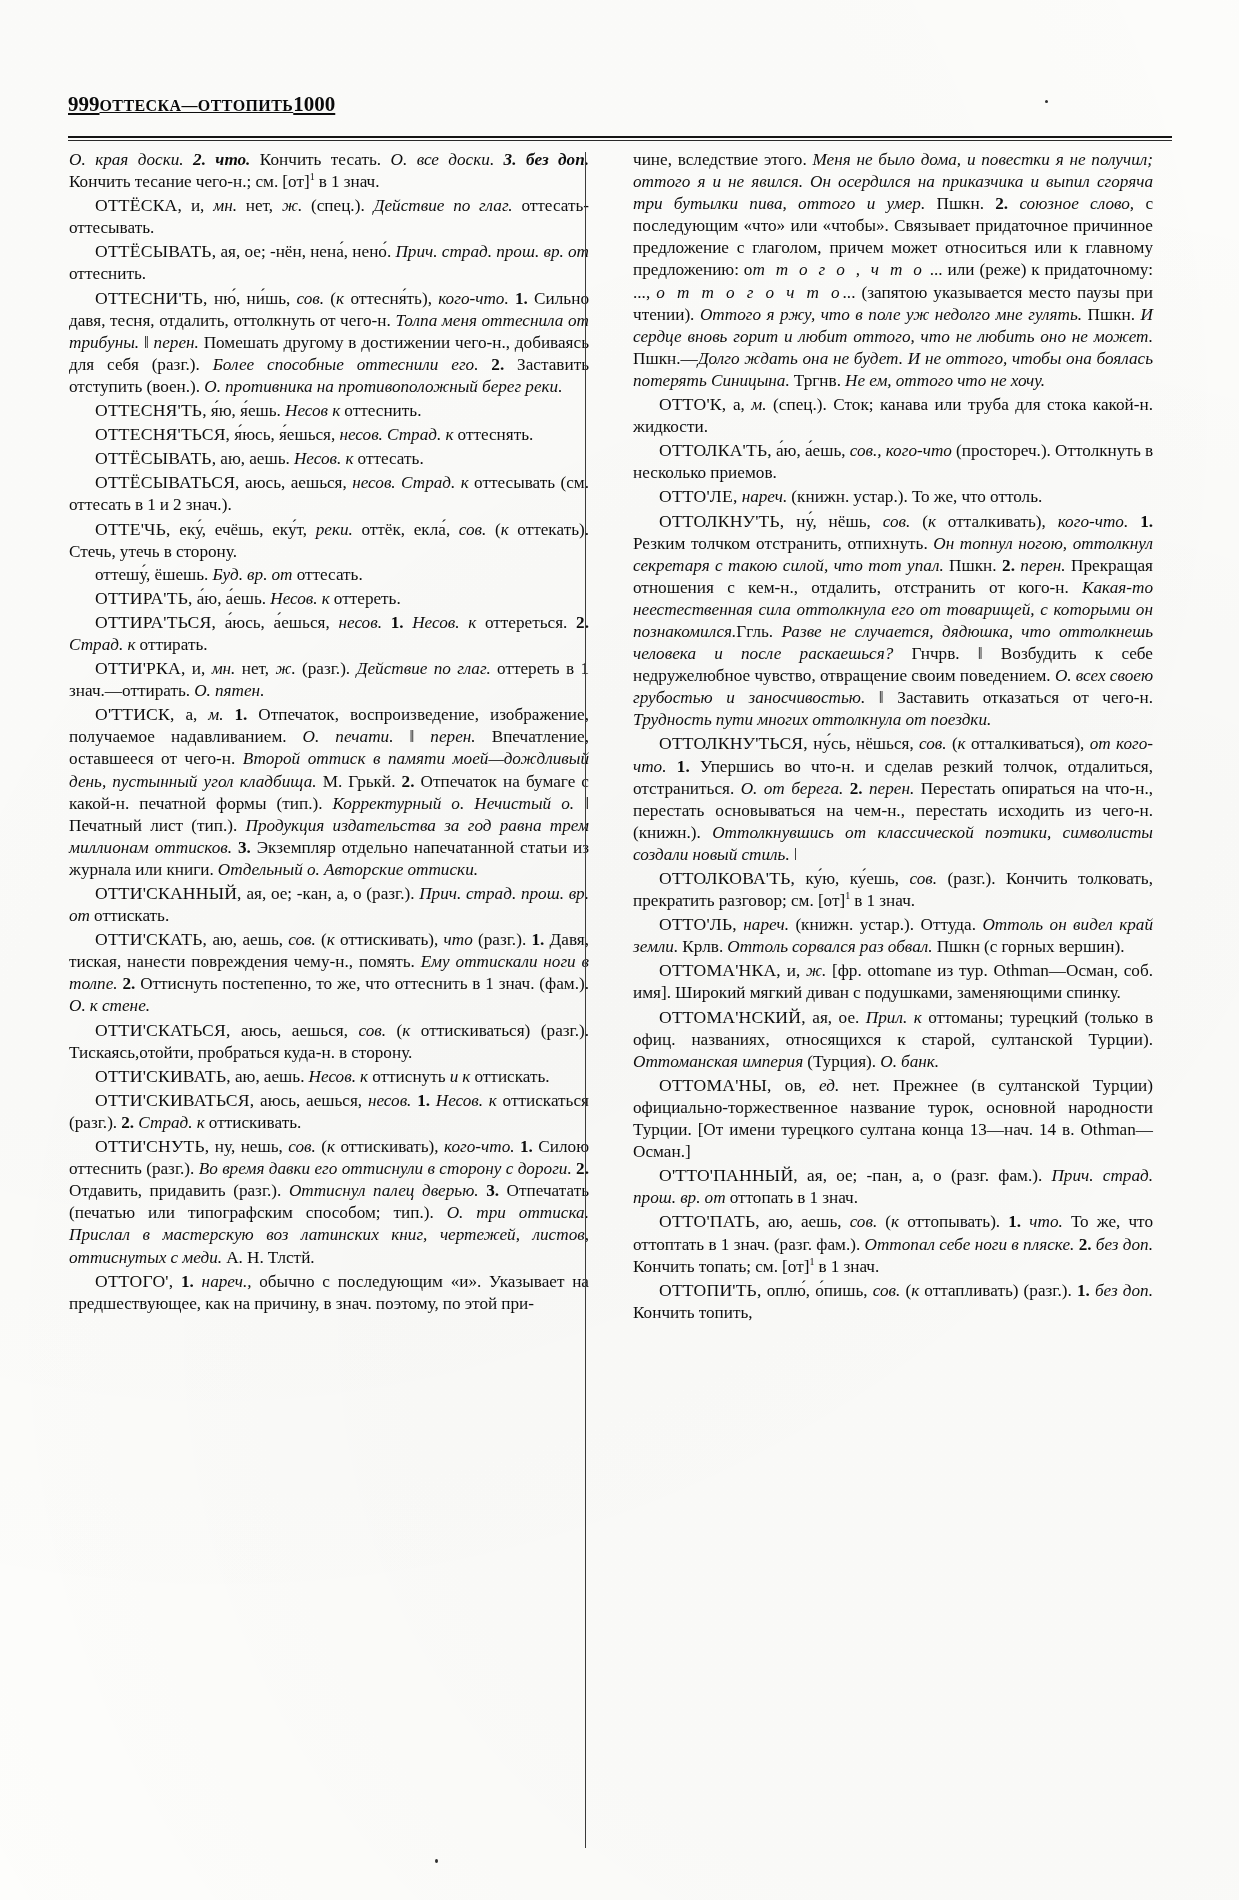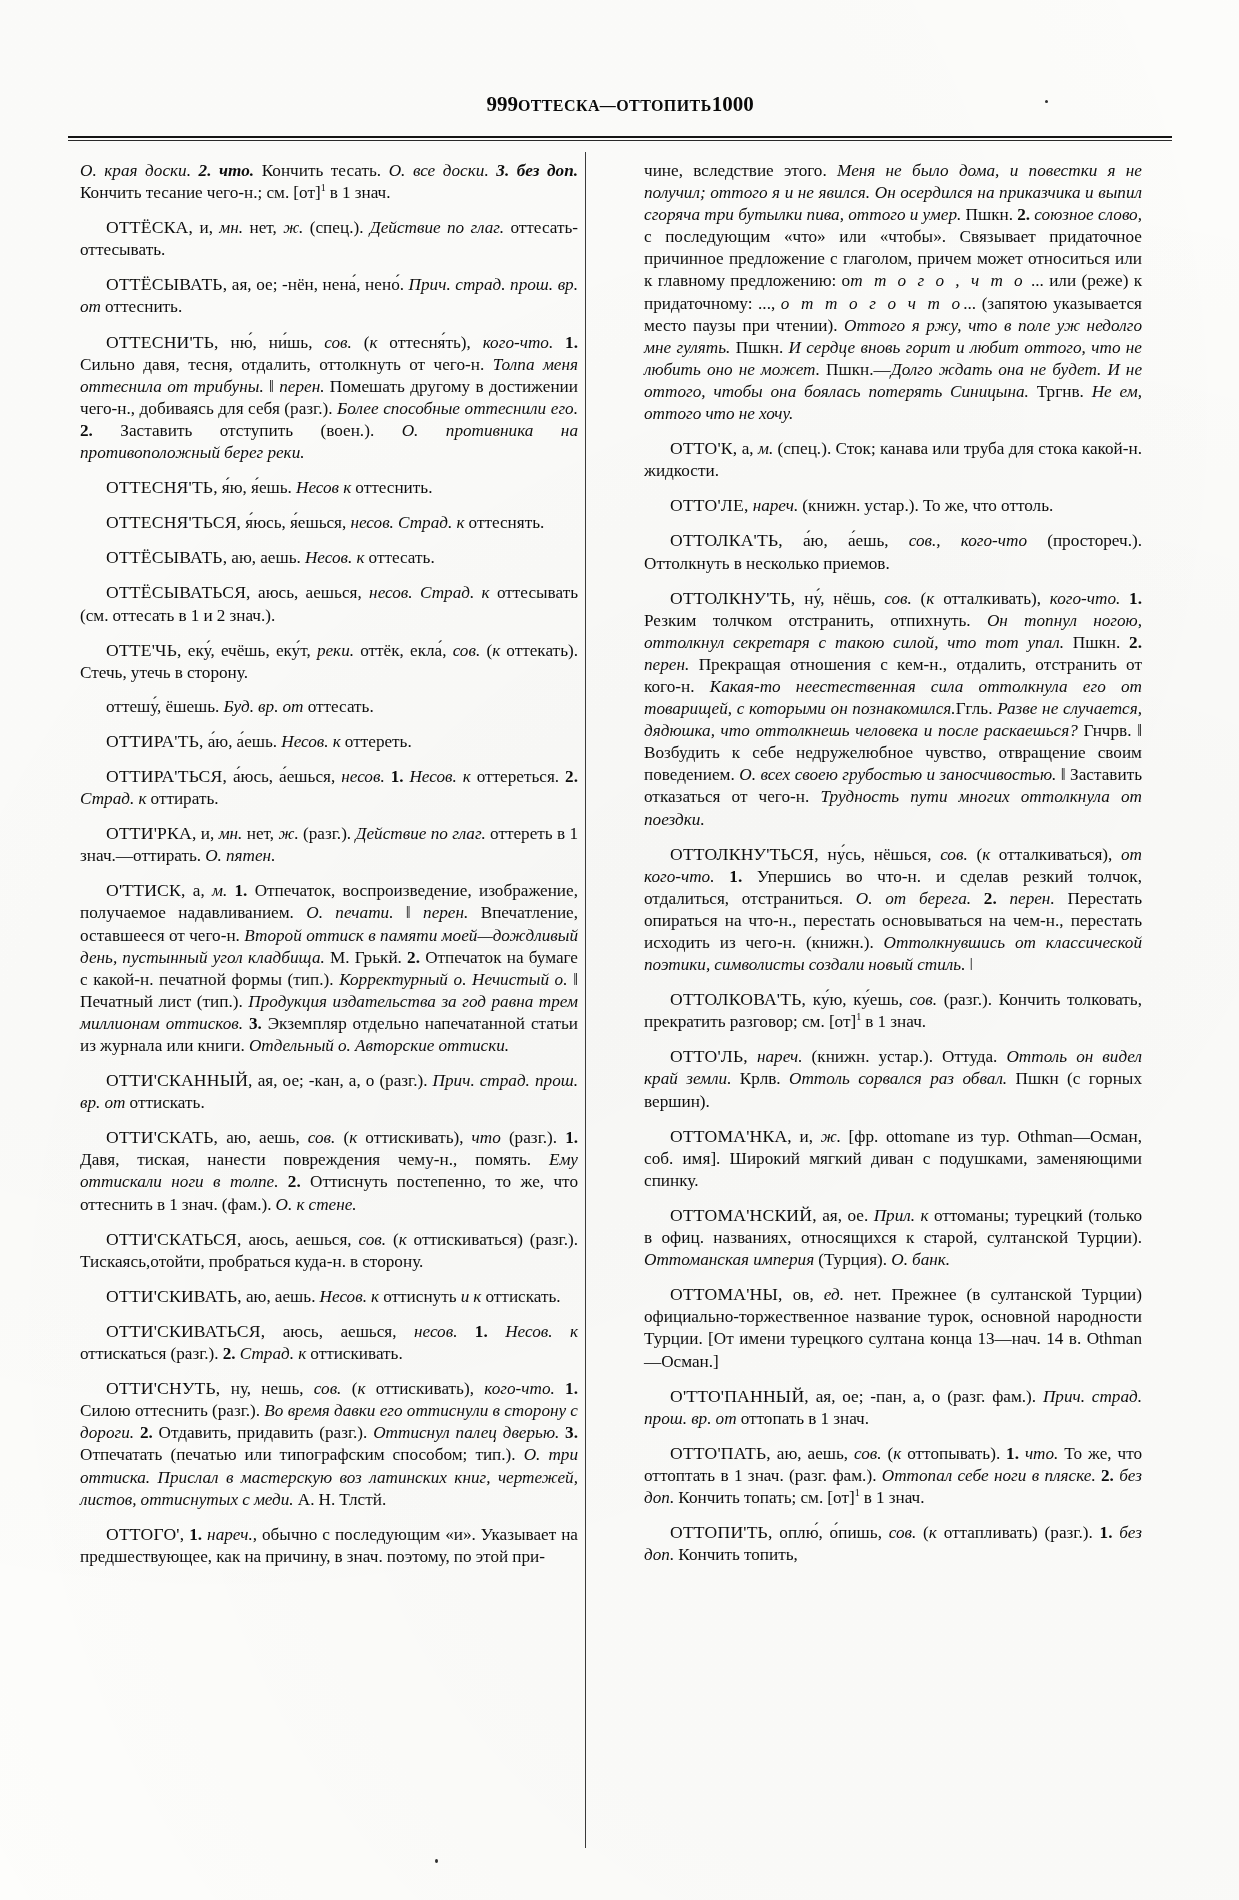--- a/index.html
+++ b/index.html
@@ -28,21 +28,22 @@
 
   
   .runhead {
     position: absolute;
     left: 68px;
     top: 92px;
     width: 1104px;
     height: 36px;
     display: flex;
     align-items: baseline;
-    justify-content: center;
+    justify-content: flex-start;
+    text-decoration: underline;
   }
   .folio {
     font-family: "Liberation Serif", serif;
     font-weight: bold;
     font-size: 21px;
     letter-spacing: 0px;
     color: #0a0a0a;
   }
   .runtitle {
     font-family: "Liberation Serif", serif;
@@ -92,21 +93,21 @@
     height: 1696px;
     border-left: 1.4px solid #3a3a3a;
   }
 
   
   .entry {
     font-size: 17.2px;
     line-height: 22.1px;
     text-align: justify;
     text-justify: inter-word;
-    margin: 12px;
+    margin: 1px;
     text-indent: 26px;
     hyphens: manual;
     word-spacing: -0.2px;
   }
   .entry.cont { text-indent: 0; }
 
   .hw {
     font-weight: normal;
     font-size: 17.6px;
     letter-spacing: 0.2px;
@@ -153,22 +154,22 @@
         <p class="entry"><span class="hw">ОТТИ'СКАТЬСЯ,</span> аюсь, аешься, <span class="it">сов.</span> (<span class="it">к</span> оттискиваться) (разг.). Тискаясь,отойти, пробраться куда-н. в сторону.</p>
         <p class="entry"><span class="hw">ОТТИ'СКИВАТЬ,</span> аю, аешь. <span class="it">Несов. к</span> оттиснуть <span class="it">и к</span> оттискать.</p>
         <p class="entry"><span class="hw">ОТТИ'СКИВАТЬСЯ,</span> аюсь, аешься, <span class="it">несов.</span> <span class="b">1.</span> <span class="it">Несов. к</span> оттискаться (разг.). <span class="b">2.</span> <span class="it">Страд. к</span> оттискивать.</p>
         <p class="entry"><span class="hw">ОТТИ'СНУТЬ,</span> ну, нешь, <span class="it">сов.</span> (<span class="it">к</span> оттискивать), <span class="it">кого-что.</span> <span class="b">1.</span> Силою оттеснить (разг.). <span class="it">Во время давки его оттиснули в сторону с дороги.</span> <span class="b">2.</span> Отдавить, придавить (разг.). <span class="it">Оттиснул палец дверью.</span> <span class="b">3.</span> Отпечатать (печатью или типографским способом; тип.). <span class="it">О. три оттиска. Прислал в мастерскую воз латинских книг, чертежей, листов, оттиснутых с меди.</span> А. Н. Тлстй.</p>
         <p class="entry"><span class="hw">ОТТОГО',</span> <span class="b">1.</span> <span class="it">нареч.,</span> обычно с последующим «и». Указывает на предшествующее, как на причину, в знач. поэтому, по этой при-</p>
       </div>
     <div class="coldiv"></div>
     <div class="col right" id="col-right">
         <p class="entry cont">чине, вследствие этого. <span class="it">Меня не было дома, и повестки я не получил; оттого я и не явился. Он осердился на приказчика и выпил сгоряча три бутылки пива, оттого и умер.</span> Пшкн. <span class="b">2.</span> <span class="it">союзное слово,</span> с последующим «что» или «чтобы». Связывает придаточное причинное предложение с глаголом, причем может относиться или к главному предложению: о<span class="sp">т т о г о , ч т о</span> ... или (реже) к придаточному: ..., <span class="sp">о т т о г о ч т о</span>... (запятою указывается место паузы при чтении). <span class="it">Оттого я ржу, что в поле уж недолго мне гулять.</span> Пшкн. <span class="it">И сердце вновь горит и любит оттого, что не любить оно не может.</span> Пшкн.—<span class="it">Долго ждать она не будет. И не оттого, чтобы она боялась потерять Синицына.</span> Тргнв. <span class="it">Не ем, оттого что не хочу.</span></p>
         <p class="entry"><span class="hw">ОТТО'К,</span> а, <span class="it">м.</span> (спец.). Сток; канава или труба для стока какой-н. жидкости.</p>
+        <p class="entry"><span class="hw">ОТТОЛКА'ТЬ,</span> а́ю, а́ешь, <span class="it">сов., кого-что</span> (простореч.). Оттолкнуть в несколько приемов.</p>
         <p class="entry"><span class="hw">ОТТО'ЛЕ,</span> <span class="it">нареч.</span> (книжн. устар.). То же, что оттоль.</p>
-        <p class="entry"><span class="hw">ОТТОЛКА'ТЬ,</span> а́ю, а́ешь, <span class="it">сов., кого-что</span> (простореч.). Оттолкнуть в несколько приемов.</p>
         <p class="entry"><span class="hw">ОТТОЛКНУ'ТЬ,</span> ну́, нёшь, <span class="it">сов.</span> (<span class="it">к</span> отталкивать), <span class="it">кого-что.</span> <span class="b">1.</span> Резким толчком отстранить, отпихнуть. <span class="it">Он топнул ногою, оттолкнул секретаря с такою силой, что тот упал.</span> Пшкн. <span class="b">2.</span> <span class="it">перен.</span> Прекращая отношения с кем-н., отдалить, отстранить от кого-н. <span class="it">Какая-то неестественная сила оттолкнула его от товарищей, с которыми он познакомился.</span>Ггль. <span class="it">Разве не случается, дядюшка, что оттолкнешь человека и после раскаешься?</span> Гнчрв. ǁ Возбудить к себе недружелюбное чувство, отвращение своим поведением. <span class="it">О. всех своею грубостью и заносчивостью.</span> ǁ Заставить отказаться от чего-н. <span class="it">Трудность пути многих оттолкнула от поездки.</span></p>
         <p class="entry"><span class="hw">ОТТОЛКНУ'ТЬСЯ,</span> ну́сь, нёшься, <span class="it">сов.</span> (<span class="it">к</span> отталкиваться), <span class="it">от кого-что.</span> <span class="b">1.</span> Упершись во что-н. и сделав резкий толчок, отдалиться, отстраниться. <span class="it">О. от берега.</span> <span class="b">2.</span> <span class="it">перен.</span> Перестать опираться на что-н., перестать основываться на чем-н., перестать исходить из чего-н. (книжн.). <span class="it">Оттолкнувшись от классической поэтики, символисты создали новый стиль.</span> ǀ</p>
         <p class="entry"><span class="hw">ОТТОЛКОВА'ТЬ,</span> ку́ю, ку́ешь, <span class="it">сов.</span> (разг.). Кончить толковать, прекратить разговор; см. [от]<sup>1</sup> в 1 знач.</p>
         <p class="entry"><span class="hw">ОТТО'ЛЬ,</span> <span class="it">нареч.</span> (книжн. устар.). Оттуда. <span class="it">Оттоль он видел край земли.</span> Крлв. <span class="it">Оттоль сорвался раз обвал.</span> Пшкн (с горных вершин).</p>
         <p class="entry"><span class="hw">ОТТОМА'НКА,</span> и, <span class="it">ж.</span> [фр. ottomane из тур. Othman—Осман, соб. имя]. Широкий мягкий диван с подушками, заменяющими спинку.</p>
         <p class="entry"><span class="hw">ОТТОМА'НСКИЙ,</span> ая, ое. <span class="it">Прил. к</span> оттоманы; турецкий (только в офиц. названиях, относящихся к старой, султанской Турции). <span class="it">Оттоманская империя</span> (Турция). <span class="it">О. банк.</span></p>
         <p class="entry"><span class="hw">ОТТОМА'НЫ,</span> ов, <span class="it">ед.</span> нет. Прежнее (в султанской Турции) официально-торжественное название турок, основной народности Турции. [От имени турецкого султана конца 13—нач. 14 в. Othman—Осман.]</p>
         <p class="entry"><span class="hw">О'ТТО'ПАННЫЙ,</span> ая, ое; -пан, а, о (разг. фам.). <span class="it">Прич. страд. прош. вр. от</span> оттопать в 1 знач.</p>
         <p class="entry"><span class="hw">ОТТО'ПАТЬ,</span> аю, аешь, <span class="it">сов.</span> (<span class="it">к</span> оттопывать). <span class="b">1.</span> <span class="it">что.</span> То же, что оттоптать в 1 знач. (разг. фам.). <span class="it">Оттопал себе ноги в пляске.</span> <span class="b">2.</span> <span class="it">без доп.</span> Кончить топать; см. [от]<sup>1</sup> в 1 знач.</p>
         <p class="entry"><span class="hw">ОТТОПИ'ТЬ,</span> оплю́, о́пишь, <span class="it">сов.</span> (<span class="it">к</span> оттапливать) (разг.). <span class="b">1.</span> <span class="it">без доп.</span> Кончить топить,</p>

